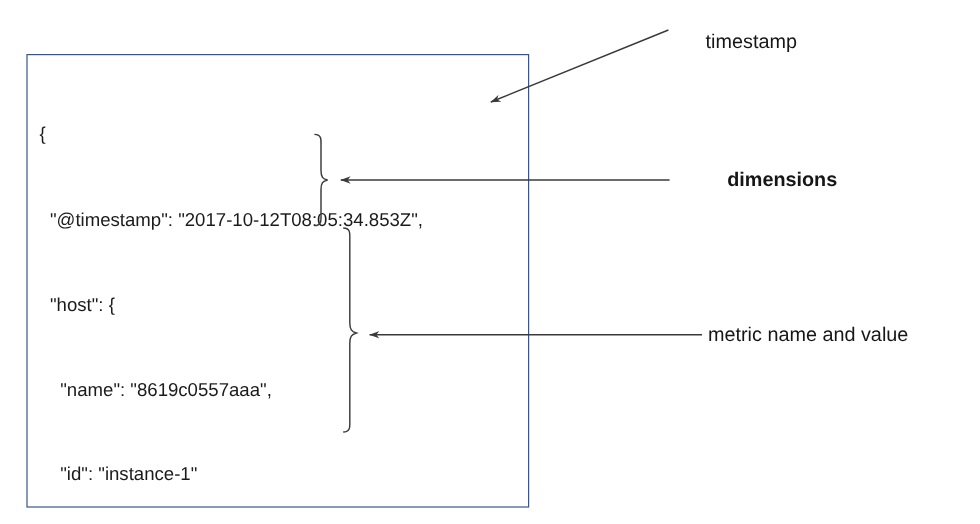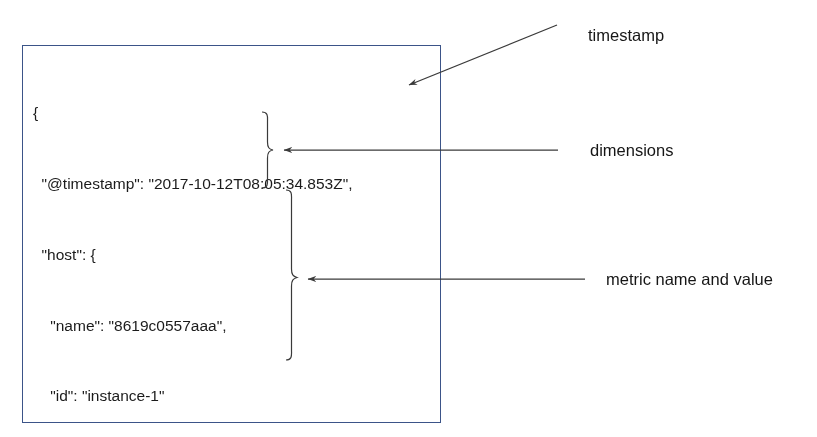--- a/index.html
+++ b/index.html
@@ -57,22 +57,22 @@
   
   .anno-label {
     position: absolute;
     font-family: "Liberation Sans", sans-serif;
     font-size: 16.5px;
     color: #161616;
     white-space: nowrap;
     line-height: 1;
   }
   #label-timestamp { left: 568px; top: 27px; margin-left: 20px; }
-  #label-dimensions { left: 590px; top: 142px; }
-  #label-metric { left: 590px; top: 271px; margin-left: 16px; }
+  #label-dimensions { left: 606px; top: 142px; font-weight: bold; }
+  #label-metric { left: 590px; top: 271px; }
 </style>
 </head>
 <body>
 
 <div id="json-box">
   <div id="json-code">
     <span class="json-line">{</span>
     <span class="json-line">  "@timestamp": "2017-10-12T08:05:34.853Z",</span>
     <span class="json-line">  "host": {</span>
     <span class="json-line">    "name": "8619c0557aaa",</span>

